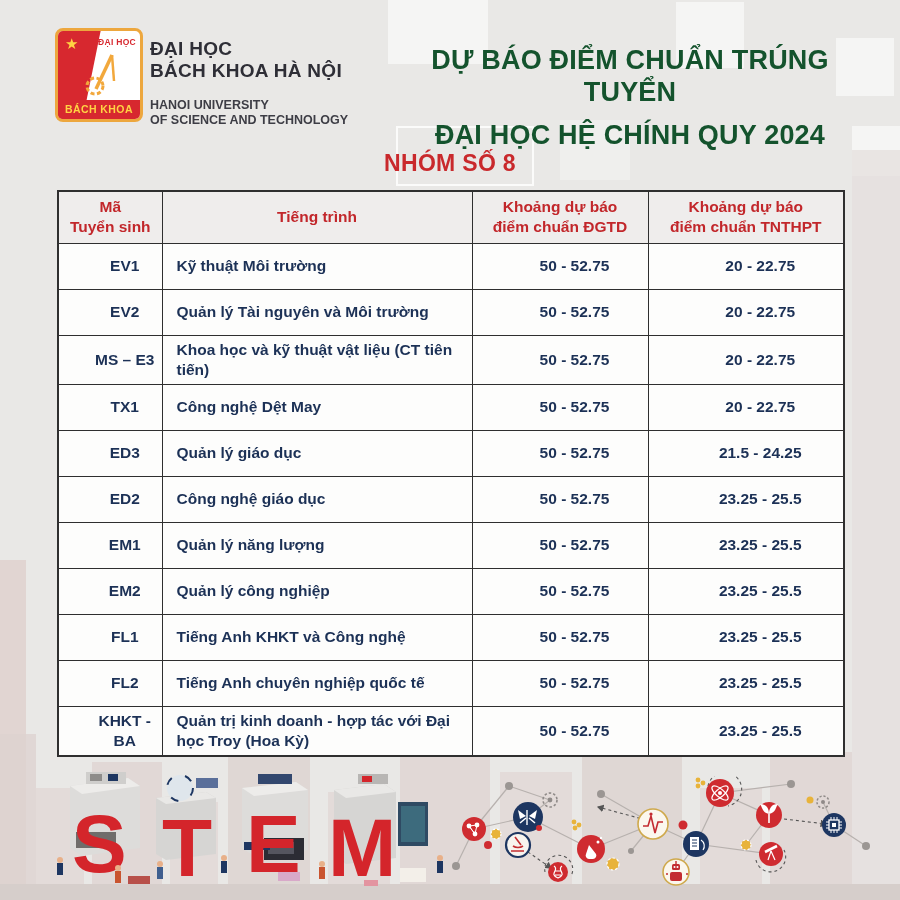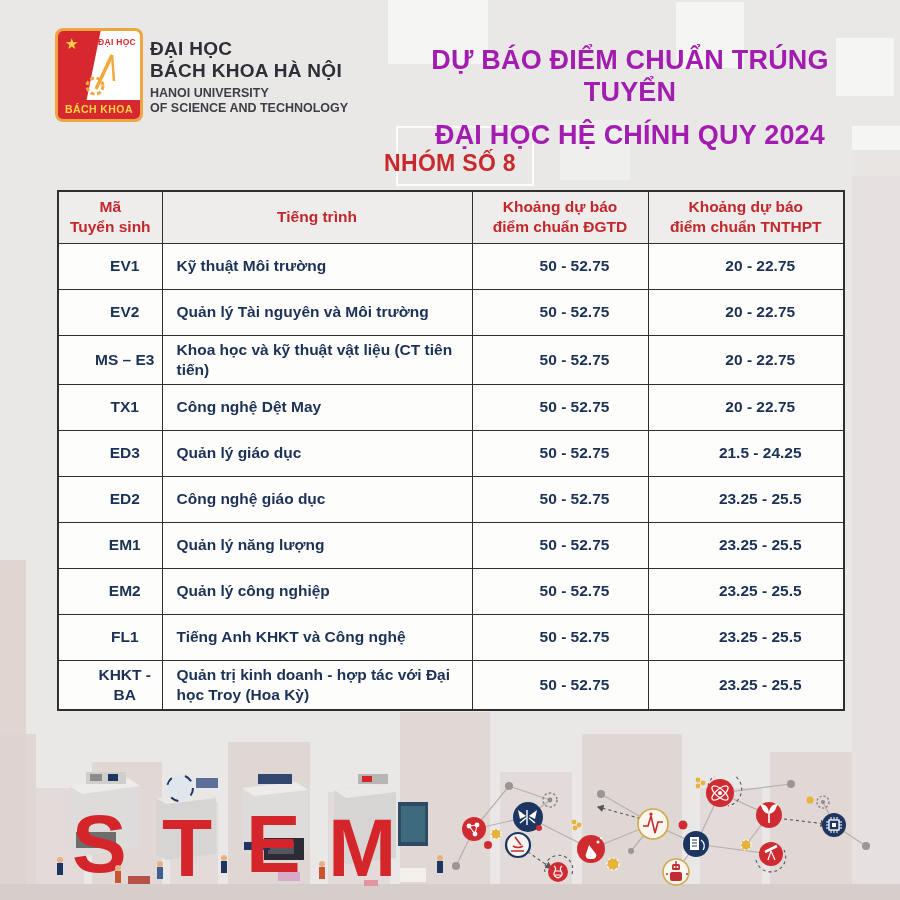--- a/index.html
+++ b/index.html
@@ -26,24 +26,24 @@
               clip-path:polygon(0 0,100% 0,58% 100%,0 100%); }
   .logo-star { position:absolute; left:7px; top:4px; color:#ffd343; font-size:15px; }
   .logo-dh { position:absolute; right:4px; top:6px; color:#d7282f; font-size:8.5px; font-weight:bold; letter-spacing:.3px; }
   .logo-compass { position:absolute; left:20px; top:22px; }
   .logo-band { position:absolute; left:0; right:0; bottom:0; height:19px; background:#d7282f;
                color:#ffd343; font-size:10.5px; font-weight:bold; text-align:center; line-height:19px; letter-spacing:.4px; }
 
   .uni-text { position:absolute; left:150px; top:38px; z-index:2; color:#2e2e36; }
   .uni-l1,.uni-l2 { font-size:19px; font-weight:bold; letter-spacing:.3px; line-height:22px; }
   .uni-l3,.uni-l4 { font-size:12.5px; font-weight:bold; color:#3d3d45; line-height:15px; }
-  .uni-l3 { margin-top:4px; }
+  .uni-l3 { margin-top:16px; }
 
   .main-title { position:absolute; left:385px; top:44px; width:490px; text-align:center; z-index:2;
-                color:#a21caf; font-weight:bold; }
+                color:#14532d; font-weight:bold; }
   .main-title .t1 { font-size:27px; line-height:32px; letter-spacing:.2px; }
   .main-title .t2 { font-size:27px; line-height:32px; margin-top:11px; letter-spacing:.2px; }
 
   .group-title { position:absolute; left:57px; top:150px; width:786px; text-align:center; z-index:2;
                  color:#c9292c; font-size:23px; font-weight:bold; letter-spacing:.3px; }
 
   
   .table-wrap { position:absolute; left:57px; top:190px; width:786px; z-index:2; }
   table { width:786px; border-collapse:collapse; table-layout:fixed; border:2px solid #2f2f2f; }
   col.c0 { width:104px; } col.c1 { width:310px; } col.c2 { width:176px; } col.c3 { width:196px; }
@@ -189,20 +189,26 @@
             <td class="dgtd">50 - 52.75</td>
             <td class="tnthpt">23.25 - 25.5</td>
           </tr>
           <tr>
             <td class="code">FL1</td>
             <td class="program">Tiếng Anh KHKT và Công nghệ</td>
             <td class="dgtd">50 - 52.75</td>
             <td class="tnthpt">23.25 - 25.5</td>
           </tr>
           <tr>
+            <td class="code">FL2</td>
+            <td class="program">Tiếng Anh chuyên nghiệp quốc tế</td>
+            <td class="dgtd">50 - 52.75</td>
+            <td class="tnthpt">23.25 - 25.5</td>
+          </tr>
+          <tr>
             <td class="code">KHKT - BA</td>
             <td class="program">Quản trị kinh doanh - hợp tác với Đại học Troy (Hoa Kỳ)</td>
             <td class="dgtd">50 - 52.75</td>
             <td class="tnthpt">23.25 - 25.5</td>
           </tr>
         </tbody>
     </table>
   </div>
 
   <svg class="stem-svg" width="420" height="118" viewBox="0 0 420 118">

